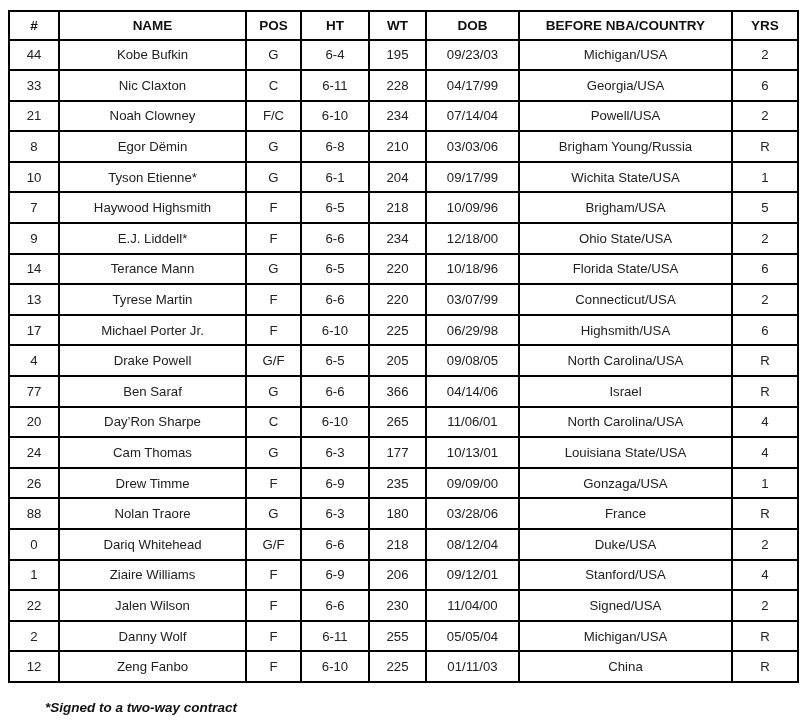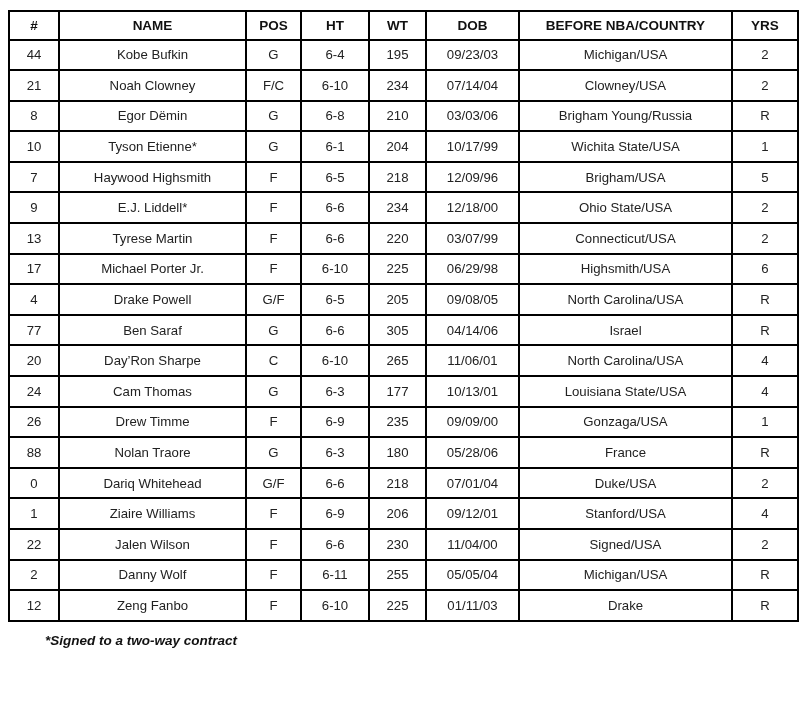--- a/index.html
+++ b/index.html
@@ -47,21 +47,21 @@
   }
   col.col-num    { width: 50px; }
   col.col-name   { width: 187px; }
   col.col-pos    { width: 55px; }
   col.col-ht     { width: 68px; }
   col.col-wt     { width: 57px; }
   col.col-dob    { width: 93px; }
   col.col-before { width: 213px; }
   col.col-yrs    { width: 66px; }
   .footnote {
-    margin: 11px 0 0 45px;
+    margin: 17px 0 0 45px;
     font-size: 13.5px;
     font-weight: bold;
     font-style: italic;
     color: #111111;
   }
 </style>
 </head>
 <body>
 
 <div class="page">
@@ -93,68 +93,88 @@
           <td>44</td>
           <td>Kobe Bufkin</td>
           <td>G</td>
           <td>6-4</td>
           <td>195</td>
           <td>09/23/03</td>
           <td>Michigan/USA</td>
           <td>2</td>
         </tr>
         <tr>
+          <td>33</td>
+          <td>Nic Claxton</td>
+          <td>C</td>
+          <td>6-11</td>
+          <td>228</td>
+          <td>04/17/99</td>
+          <td>Georgia/USA</td>
+          <td>6</td>
+        </tr>
+        <tr>
           <td>21</td>
           <td>Noah Clowney</td>
           <td>F/C</td>
           <td>6-10</td>
           <td>234</td>
           <td>07/14/04</td>
-          <td>Clowney/USA</td>
+          <td>Powell/USA</td>
           <td>2</td>
         </tr>
         <tr>
           <td>8</td>
           <td>Egor Dëmin</td>
           <td>G</td>
           <td>6-8</td>
           <td>210</td>
           <td>03/03/06</td>
           <td>Brigham Young/Russia</td>
           <td>R</td>
         </tr>
         <tr>
           <td>10</td>
           <td>Tyson Etienne*</td>
           <td>G</td>
           <td>6-1</td>
           <td>204</td>
-          <td>10/17/99</td>
+          <td>09/17/99</td>
           <td>Wichita State/USA</td>
           <td>1</td>
         </tr>
         <tr>
           <td>7</td>
           <td>Haywood Highsmith</td>
           <td>F</td>
           <td>6-5</td>
           <td>218</td>
-          <td>12/09/96</td>
+          <td>10/09/96</td>
           <td>Brigham/USA</td>
           <td>5</td>
         </tr>
         <tr>
           <td>9</td>
           <td>E.J. Liddell*</td>
           <td>F</td>
           <td>6-6</td>
           <td>234</td>
           <td>12/18/00</td>
           <td>Ohio State/USA</td>
           <td>2</td>
+        </tr>
+        <tr>
+          <td>14</td>
+          <td>Terance Mann</td>
+          <td>G</td>
+          <td>6-5</td>
+          <td>220</td>
+          <td>10/18/96</td>
+          <td>Florida State/USA</td>
+          <td>6</td>
         </tr>
         <tr>
           <td>13</td>
           <td>Tyrese Martin</td>
           <td>F</td>
           <td>6-6</td>
           <td>220</td>
           <td>03/07/99</td>
           <td>Connecticut/USA</td>
           <td>2</td>
@@ -177,21 +197,21 @@
           <td>205</td>
           <td>09/08/05</td>
           <td>North Carolina/USA</td>
           <td>R</td>
         </tr>
         <tr>
           <td>77</td>
           <td>Ben Saraf</td>
           <td>G</td>
           <td>6-6</td>
-          <td>305</td>
+          <td>366</td>
           <td>04/14/06</td>
           <td>Israel</td>
           <td>R</td>
         </tr>
         <tr>
           <td>20</td>
           <td>Day’Ron Sharpe</td>
           <td>C</td>
           <td>6-10</td>
           <td>265</td>
@@ -218,31 +238,31 @@
           <td>09/09/00</td>
           <td>Gonzaga/USA</td>
           <td>1</td>
         </tr>
         <tr>
           <td>88</td>
           <td>Nolan Traore</td>
           <td>G</td>
           <td>6-3</td>
           <td>180</td>
-          <td>05/28/06</td>
+          <td>03/28/06</td>
           <td>France</td>
           <td>R</td>
         </tr>
         <tr>
           <td>0</td>
           <td>Dariq Whitehead</td>
           <td>G/F</td>
           <td>6-6</td>
           <td>218</td>
-          <td>07/01/04</td>
+          <td>08/12/04</td>
           <td>Duke/USA</td>
           <td>2</td>
         </tr>
         <tr>
           <td>1</td>
           <td>Ziaire Williams</td>
           <td>F</td>
           <td>6-9</td>
           <td>206</td>
           <td>09/12/01</td>
@@ -269,19 +289,19 @@
           <td>Michigan/USA</td>
           <td>R</td>
         </tr>
         <tr>
           <td>12</td>
           <td>Zeng Fanbo</td>
           <td>F</td>
           <td>6-10</td>
           <td>225</td>
           <td>01/11/03</td>
-          <td>Drake</td>
+          <td>China</td>
           <td>R</td>
         </tr>
       </tbody>
   </table>
   <div class="footnote">*Signed to a two-way contract</div>
 </div>
 
 </body></html>

